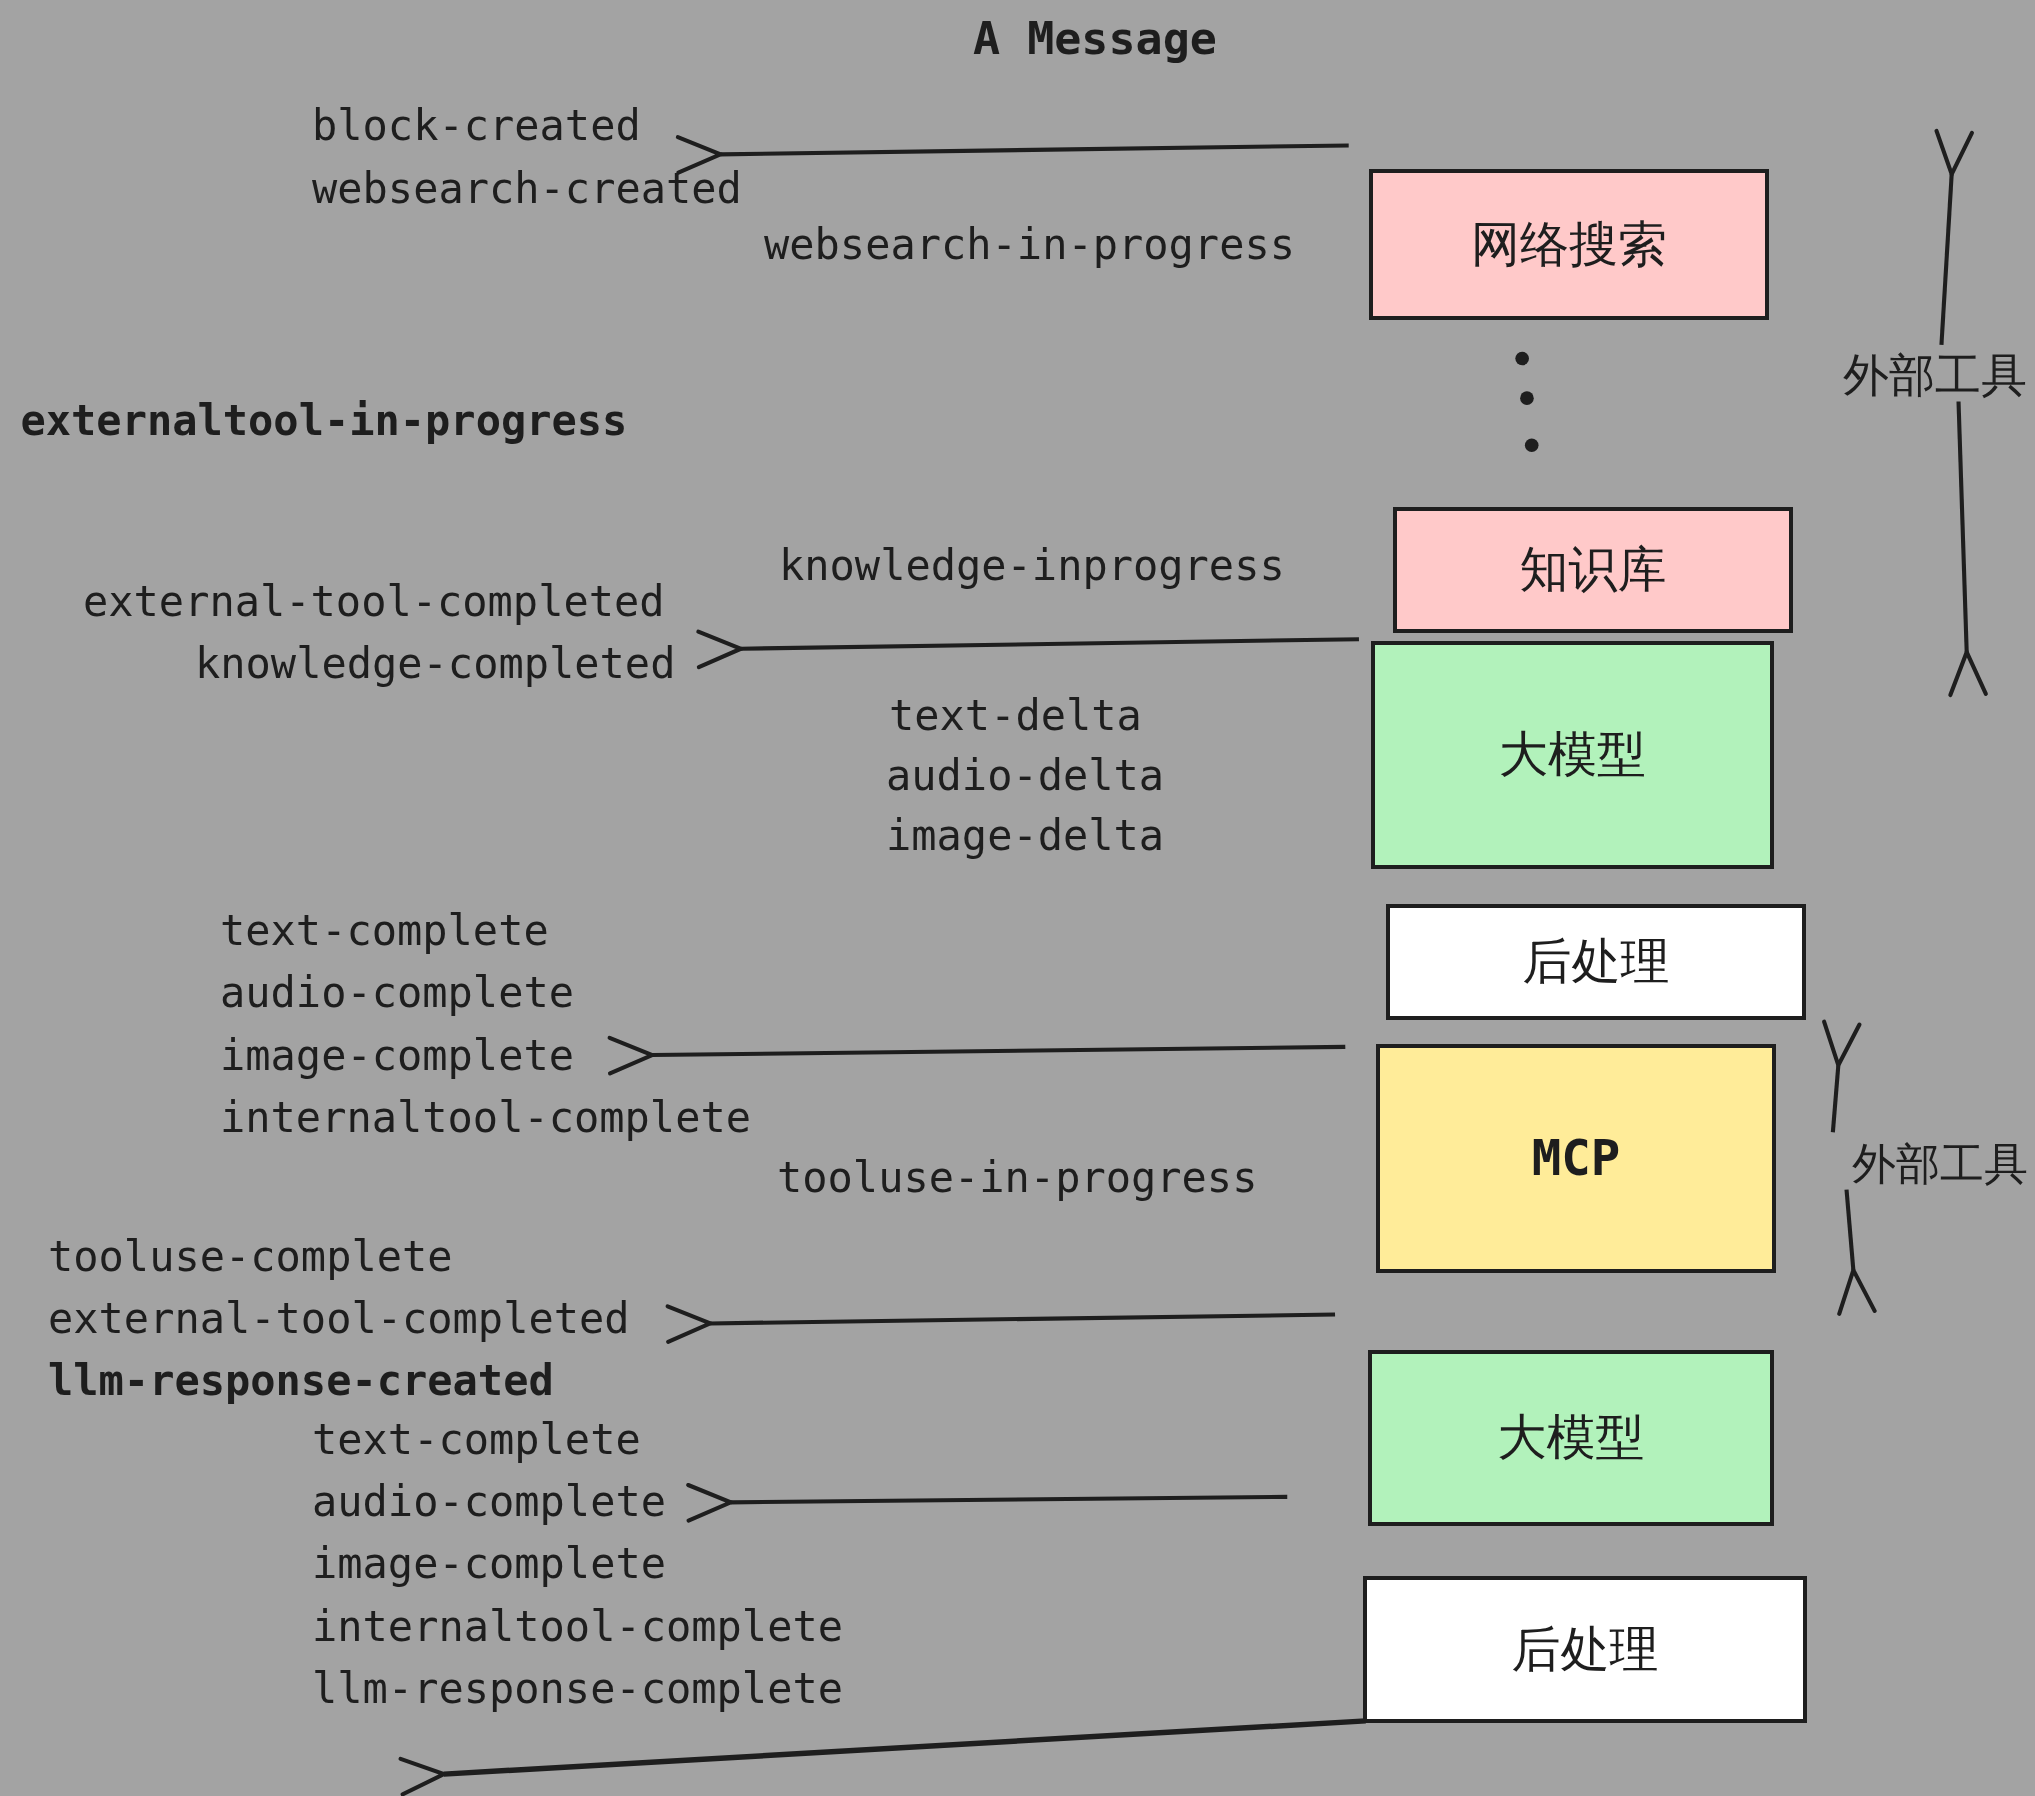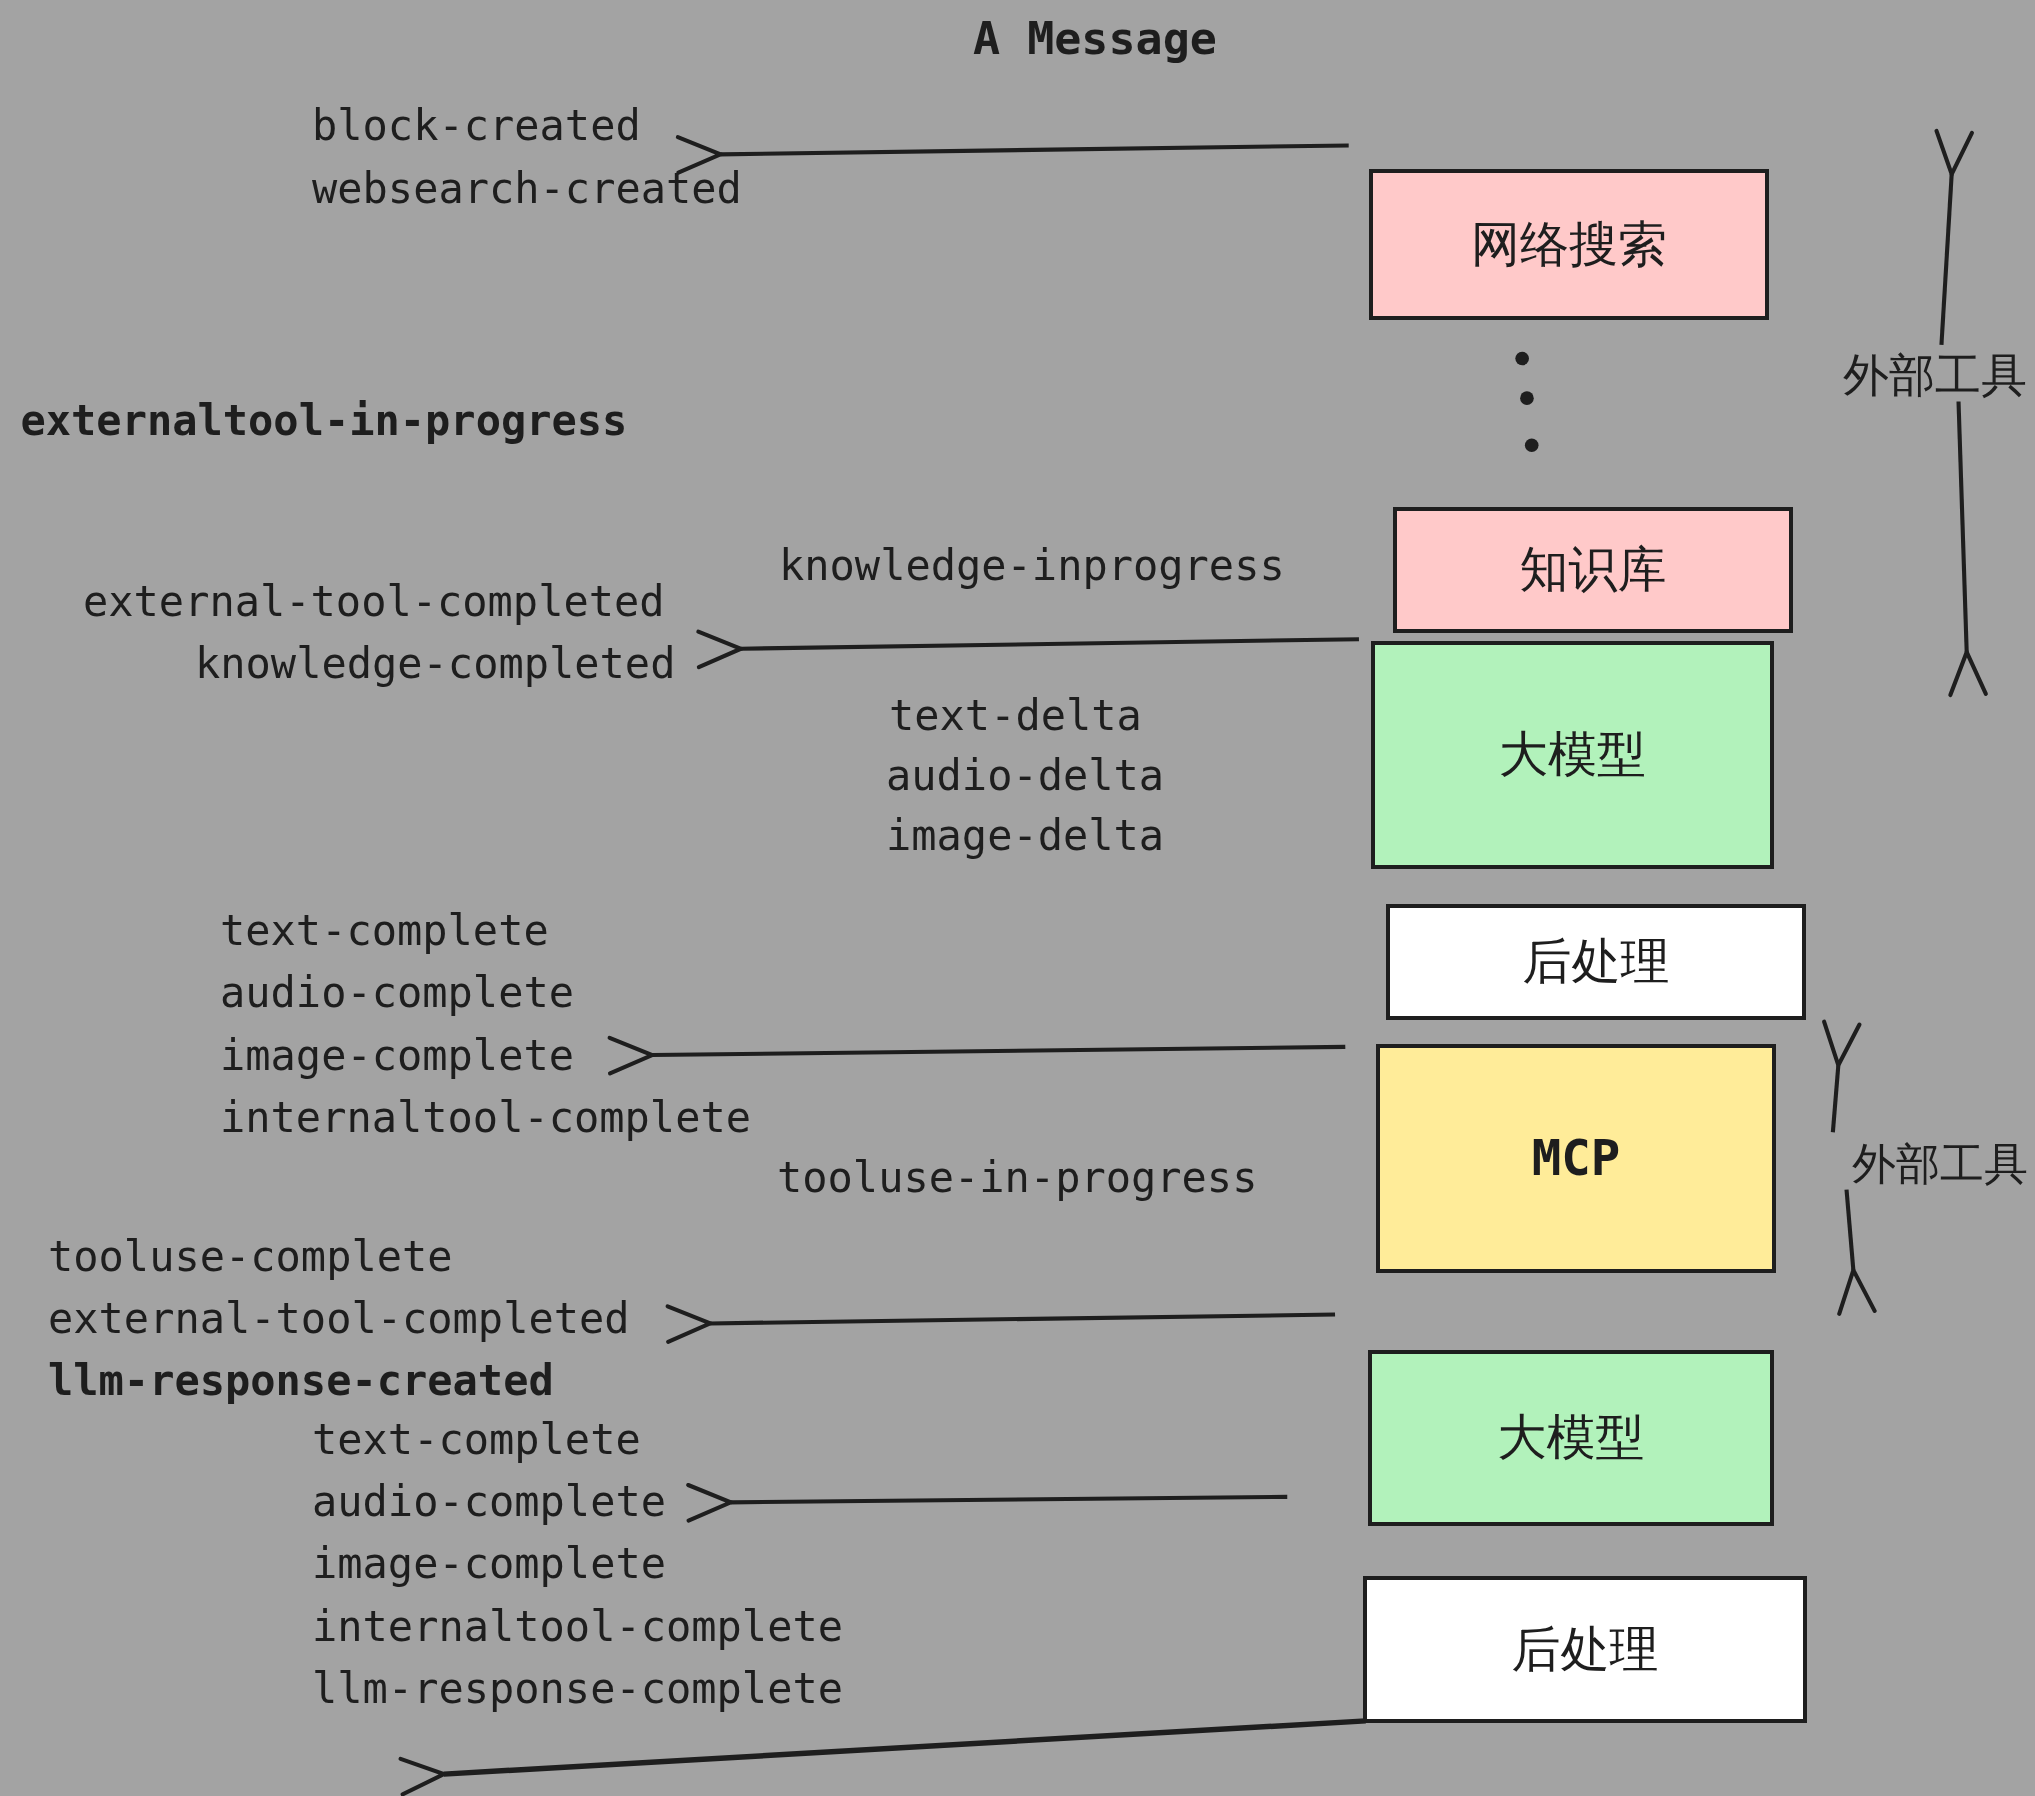--- a/index.html
+++ b/index.html
@@ -82,20 +82,21 @@
       <circle cx="2229" cy="525" r="10" fill="#1e1e1e"></circle>
       <circle cx="2236" cy="583" r="10" fill="#1e1e1e"></circle>
       <circle cx="2243" cy="652" r="10" fill="#1e1e1e"></circle>
     </g>
   </svg>
 
   <div class="diagram-title" style="left:973px;top:12.3px;">A Message</div>
 
   <div class="event-label" style="left:312px;top:101px;">block-created</div>
   <div class="event-label" style="left:312px;top:164px;">websearch-created</div>
+  <div class="event-label" style="left:764px;top:220px;">websearch-in-progress</div>
   <div class="event-label" style="left:20.5px;top:396px;font-weight:bold;">externaltool-in-progress</div>
   <div class="event-label" style="left:779px;top:541px;">knowledge-inprogress</div>
   <div class="event-label" style="left:83px;top:577px;">external-tool-completed</div>
   <div class="event-label" style="left:195px;top:639px;">knowledge-completed</div>
   <div class="event-label" style="left:889px;top:691px;">text-delta</div>
   <div class="event-label" style="left:886px;top:751px;">audio-delta</div>
   <div class="event-label" style="left:886px;top:811px;">image-delta</div>
   <div class="event-label" style="left:220px;top:906px;">text-complete</div>
   <div class="event-label" style="left:220px;top:968px;">audio-complete</div>
   <div class="event-label" style="left:220px;top:1031px;">image-complete</div>

